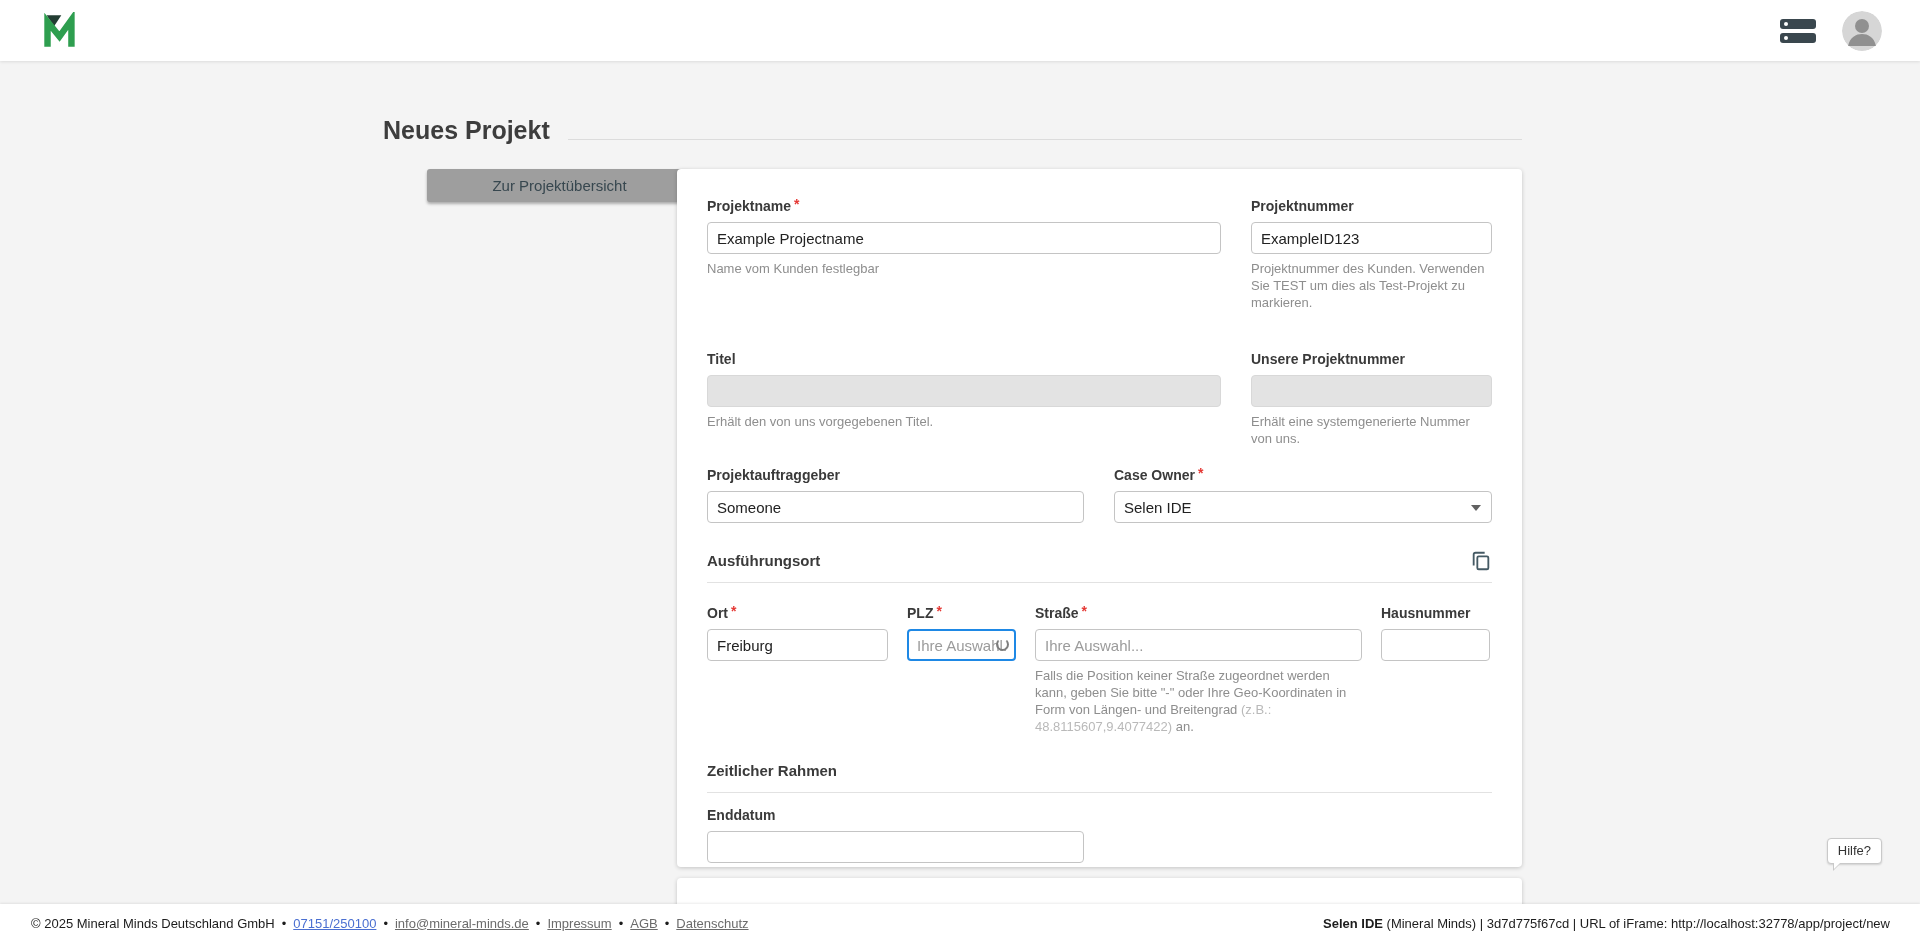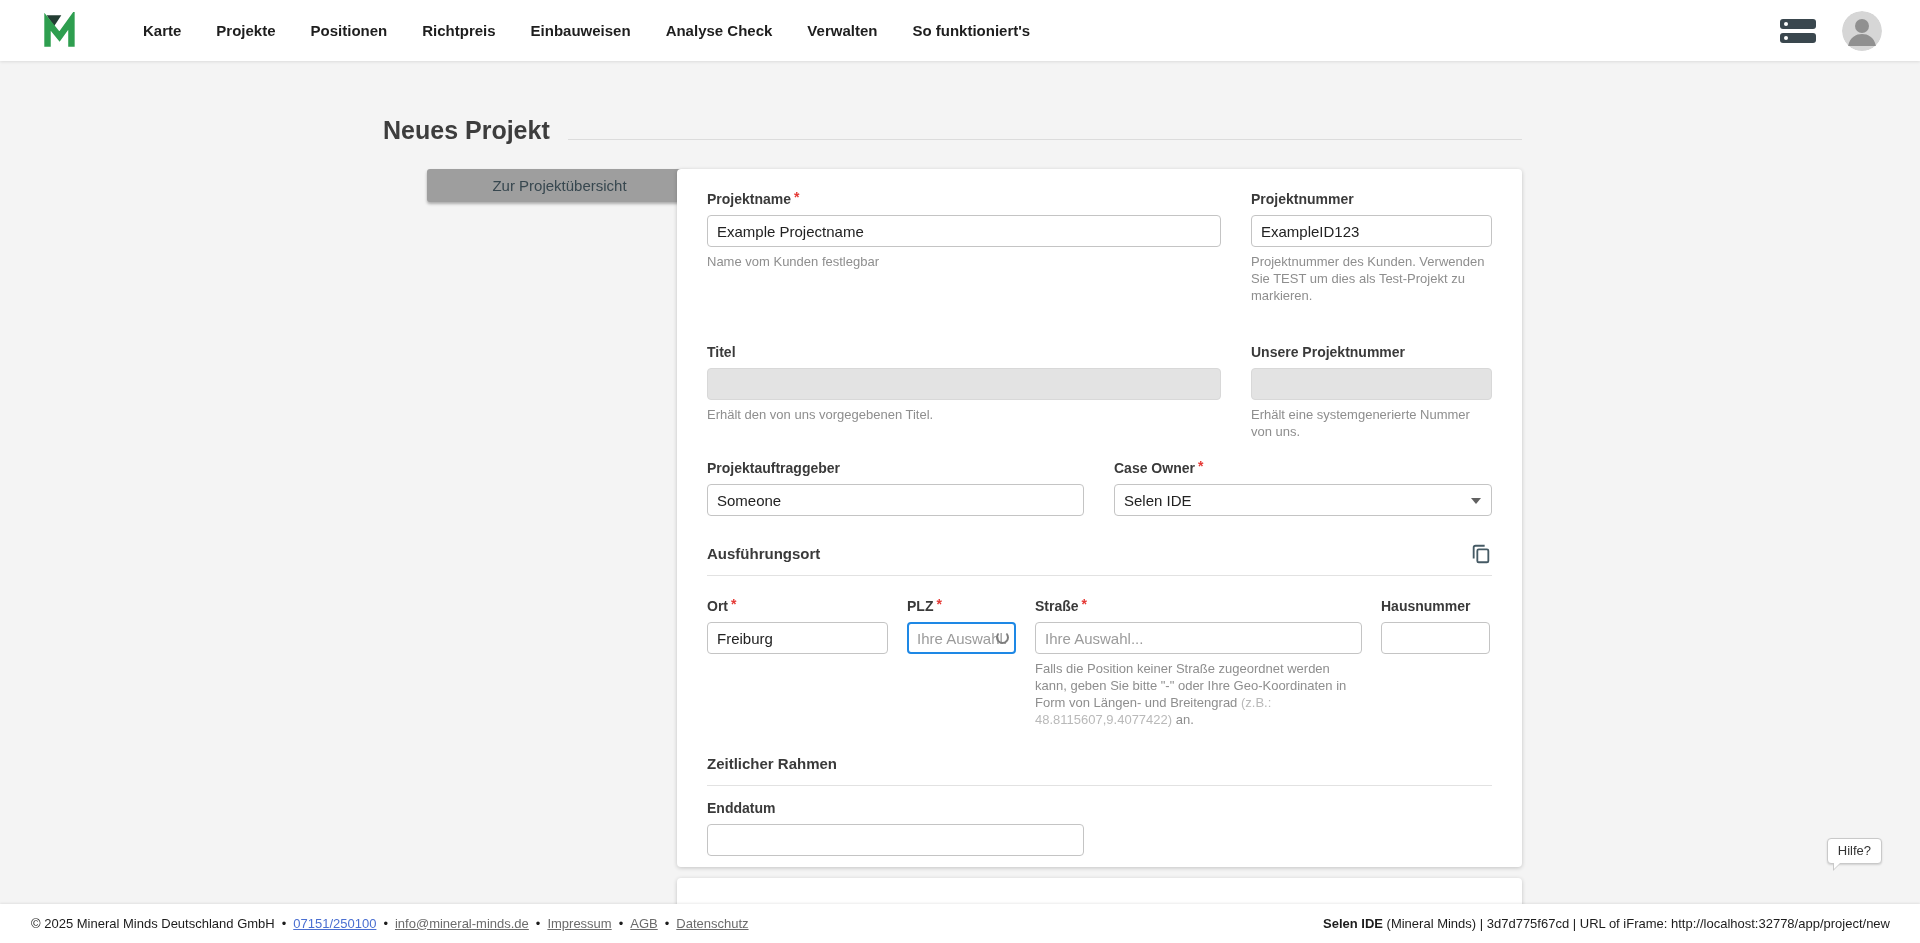--- a/index.html
+++ b/index.html
@@ -23,21 +23,21 @@
   .title-divider { flex: 1; height: 1px; background: #dcdcdc; margin-left: 18px; position: relative; top: 9px; }
 
   .overview-btn { position: absolute; left: 383px; top: 169px; width: 265px; height: 33px;
                   background: #9e9e9e; color: #37474f; border: none; border-radius: 3px;
                   font-size: 15px; font-family: inherit; cursor: pointer;
                   box-shadow: 0 2px 3px rgba(0,0,0,.30); margin-left: 44px; }
 
   
   .card { position: absolute; left: 677px; top: 169px; width: 845px; height: 698px;
           background: #fff; border-radius: 4px; box-shadow: 0 1px 4px rgba(0,0,0,.20);
-          padding: 22px 30px 0 30px; }
+          padding: 29px 30px 0 30px; }
   .row { display: grid; column-gap: 30px; }
   .row-a { grid-template-columns: 514px 241px; margin-bottom: 40px; }
   .row-b { grid-template-columns: 514px 241px; margin-bottom: 20px; }
   .row-c { grid-template-columns: 377px 378px; margin-bottom: 28px; }
   .row-d { grid-template-columns: 181px 109px 327px 109px; column-gap: 19px; margin-bottom: 26px; }
   .row-e { grid-template-columns: 377px 378px; }
 
   .label-row { display: flex; align-items: flex-start; gap: 3px; margin-bottom: 7px; height: 17px; }
   .label { font-size: 14px; font-weight: 700; color: #3a3a3a; line-height: 17px; white-space: nowrap; }
   .req { color: #e53935; font-size: 14px; font-weight: 700; position: relative; top: -2px; }
@@ -97,30 +97,20 @@
 
 <div class="app">
 
   <header class="navbar">
     <div class="logo">
       <svg width="46" height="38" viewBox="0 0 50 40">
         <polygon points="5,3 21,3 13,15" fill="#233d33"></polygon>
         <polyline points="6,37 6,10 19,26 32,8 32,37" stroke="#2e9e4f" stroke-width="7" fill="none"></polyline>
       </svg>
     </div>
-    <nav class="nav-items">
-      <span class="nav-item">Karte</span>
-      <span class="nav-item">Projekte</span>
-      <span class="nav-item">Positionen</span>
-      <span class="nav-item">Richtpreis</span>
-      <span class="nav-item">Einbauweisen</span>
-      <span class="nav-item">Analyse Check</span>
-      <span class="nav-item">Verwalten</span>
-      <span class="nav-item">So funktioniert's</span>
-    </nav>
     <div class="nav-right">
       <button class="icon-btn">
         <svg width="36" height="26" viewBox="0 0 36 26">
           <rect x="0" y="1" width="36" height="10" rx="3" fill="#3a474e"></rect>
           <rect x="0" y="15" width="36" height="10" rx="3" fill="#3a474e"></rect>
           <circle cx="6" cy="6" r="2" fill="#fff"></circle>
           <circle cx="6" cy="20" r="2" fill="#fff"></circle>
         </svg>
       </button>
       <div class="avatar">

